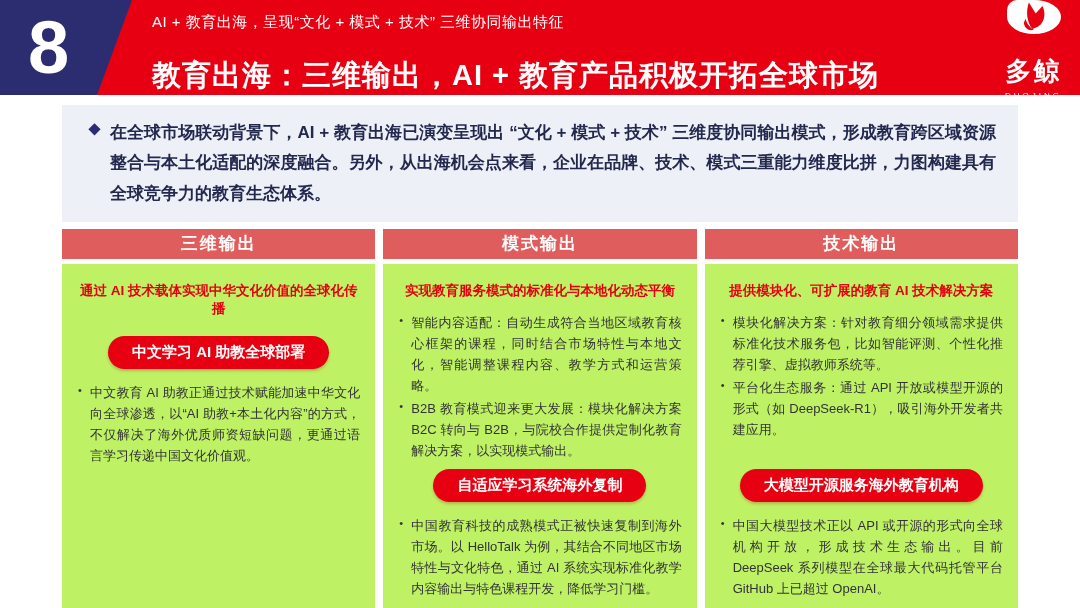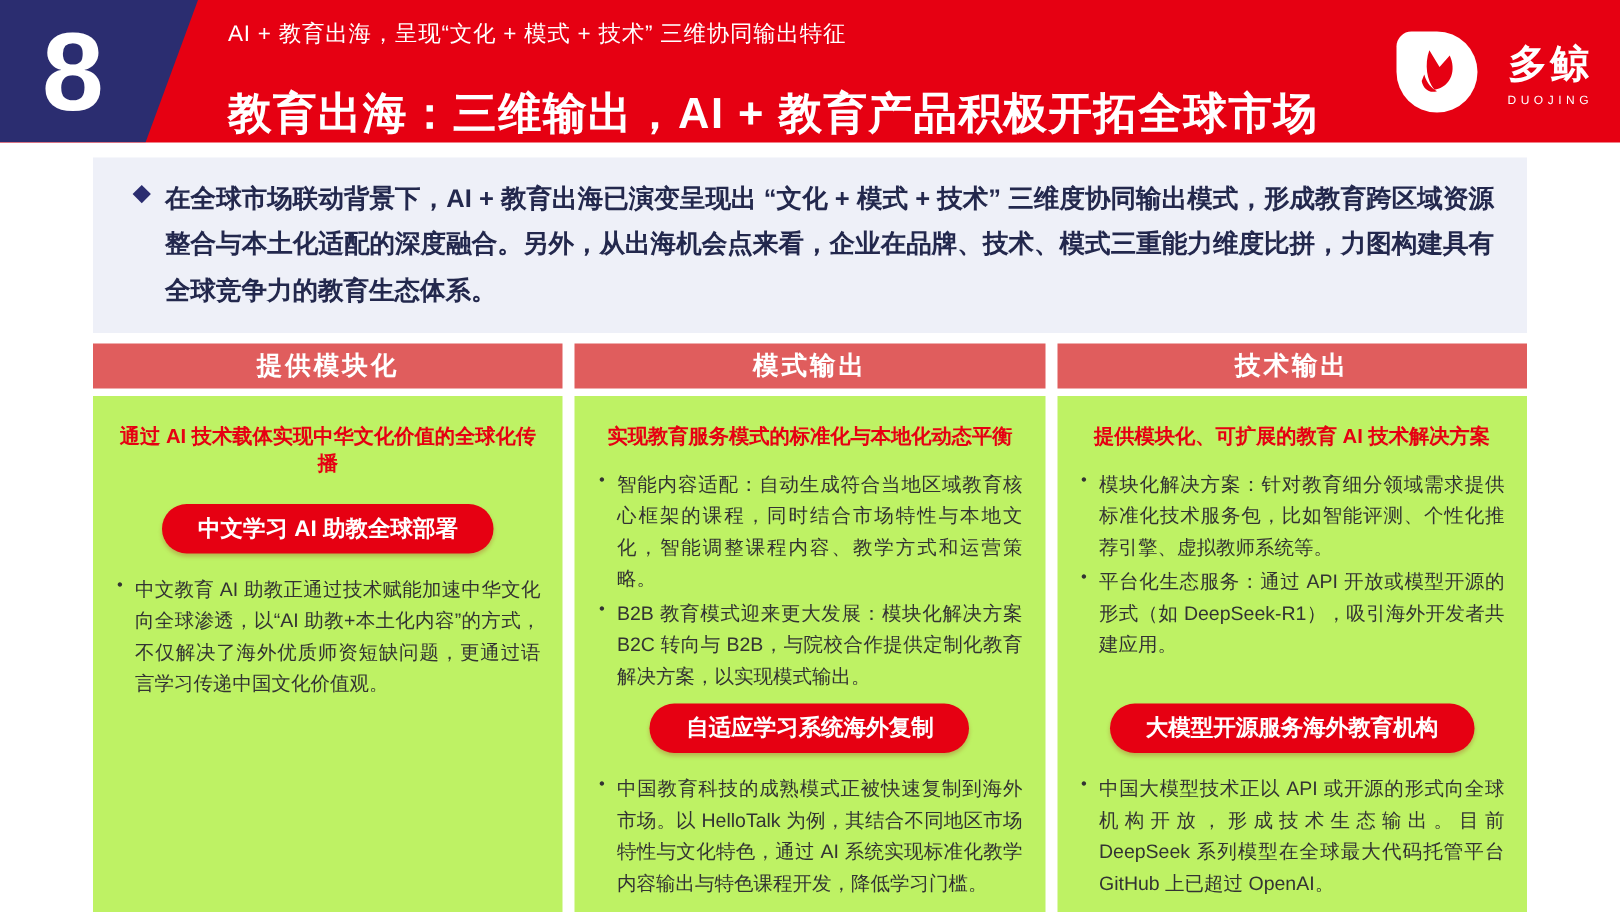--- a/index.html
+++ b/index.html
@@ -9,21 +9,21 @@
 
   
   .top { position:relative; width:100%; height:95px; background:#e60012; }
   .num-block { position:absolute; left:0; top:0; width:132px; height:95px; background:#2b2d70;
                clip-path:polygon(0 0, 132px 0, 97px 95px, 0 95px);
                display:flex; align-items:center; justify-content:flex-start; }
   .num-block span { color:#ffffff; font-size:74px; font-weight:bold; line-height:1; padding-left:28px; }
   .head-text { position:absolute; left:152px; top:13px; right:180px; color:#ffffff; }
   .kicker { font-size:15px; letter-spacing:0.5px; margin-bottom:24px; }
   .title  { font-size:29px; font-weight:bold; letter-spacing:1px; }
-  .logo { position:absolute; right:18px; top:0; height:95px; display:flex; align-items:center; gap:20px; }
+  .logo { position:absolute; right:18px; top:0; height:95px; display:flex; align-items:center; gap:20px;flex-direction:column; }
   .logo-mark { width:54px; height:54px; background:#ffffff; border-radius:10px 50% 50% 50%;
                display:flex; align-items:center; justify-content:center; }
   .logo-mark svg { width:34px; height:34px; }
   .logo-text { display:flex; flex-direction:column; align-items:center; color:#ffffff; }
   .brand-name { font-size:26px; font-weight:bold; letter-spacing:2px; }
   .brand-sub  { font-size:8px; letter-spacing:3px; margin-top:2px; }
 
   
   .content { padding:0 62px; }
   .intro { margin-top:10px; background:#eef0f8; padding:13px 22px 13px 26px;
@@ -78,21 +78,21 @@
   <div class="content">
 
     <div class="intro">
       <span class="diamond">◆</span>
       <p>在全球市场联动背景下，AI + 教育出海已演变呈现出 “文化 + 模式 + 技术” 三维度协同输出模式，形成教育跨区域资源整合与本土化适配的深度融合。另外，从出海机会点来看，企业在品牌、技术、模式三重能力维度比拼，力图构建具有全球竞争力的教育生态体系。</p>
     </div>
 
     <div class="columns">
 
       <section class="col">
-        <div class="col-head">提供模块化</div>
+        <div class="col-head">三维输出</div>
         <div class="col-body">
           <div class="col-sub">通过 AI 技术载体实现中华文化价值的全球化传播</div>
           <div class="pill">中文学习 AI 助教全球部署</div>
           <ul class="bullets">
             <li>中文教育 AI 助教正通过技术赋能加速中华文化向全球渗透，以“AI 助教+本土化内容”的方式，不仅解决了海外优质师资短缺问题，更通过语言学习传递中国文化价值观。</li>
           </ul>
         </div>
       </section>
 
       <section class="col">

